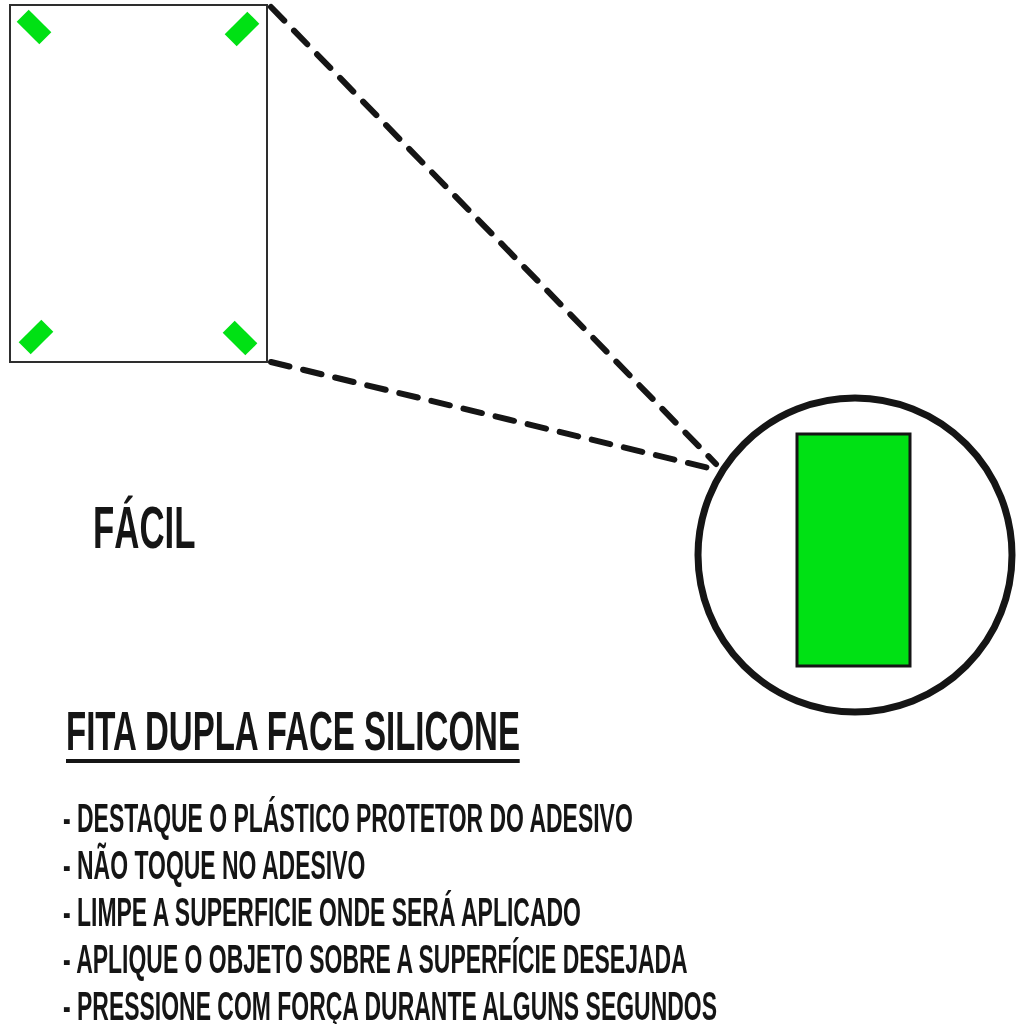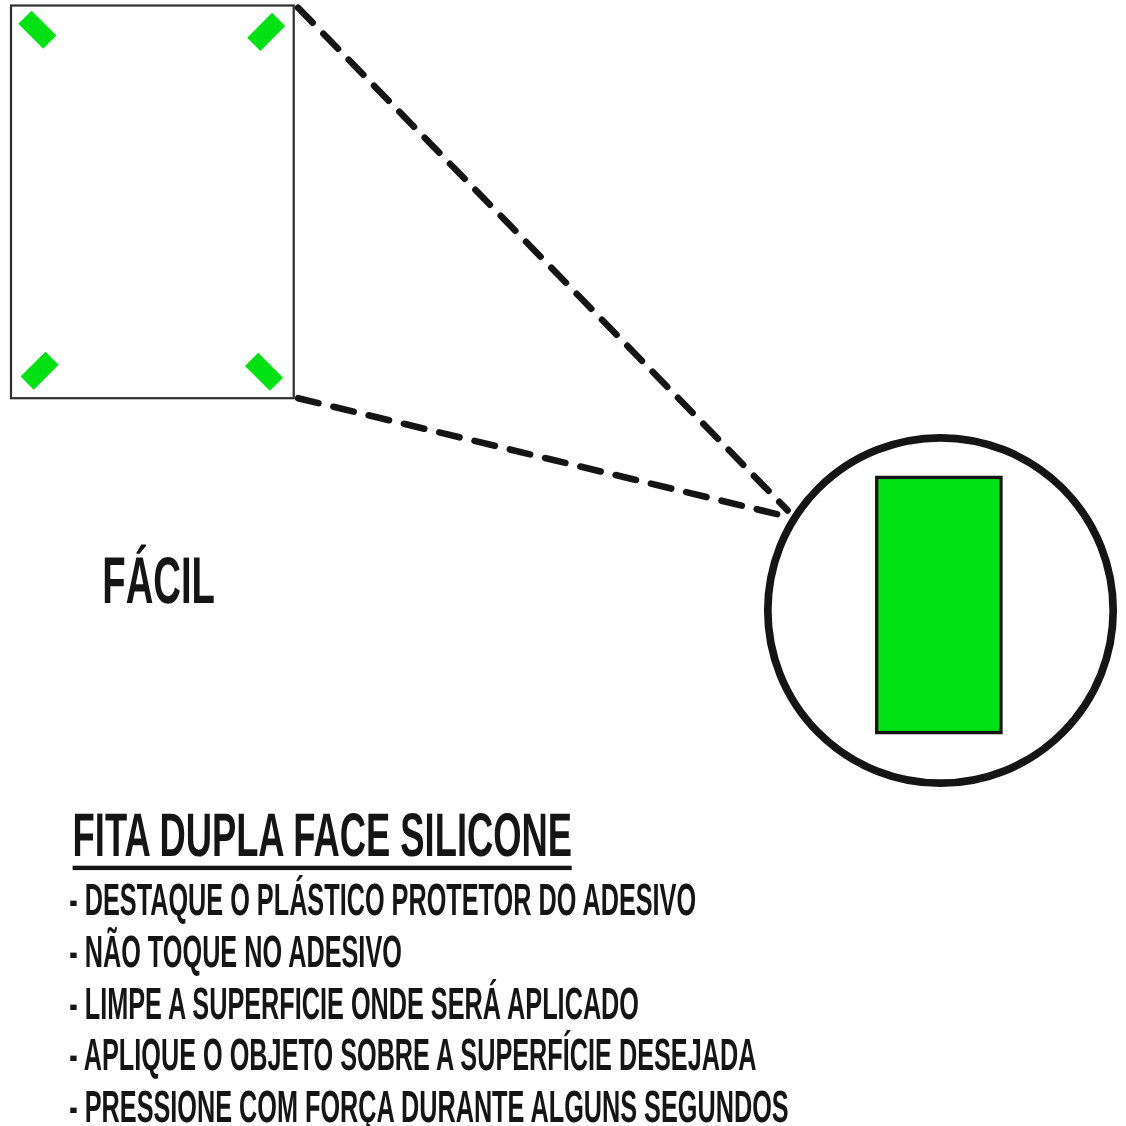--- a/index.html
+++ b/index.html
@@ -35,21 +35,21 @@
     font-size: 60px;
     line-height: 92px;
     margin-left: 20px;
   }
   .headline-line {
     height: 115px;
   }
   .subtitle-wrap {
     position: absolute;
     left: 66px;
-    top: 731px;
+    top: 703px;
     font-size: 56px;
     line-height: 56px;
   }
   .subtitle-wrap .condensed {
     transform: scaleX(0.59);
     border-bottom: 4px solid #151515;
   }
   .instructions {
     position: absolute;
     left: 63px;

